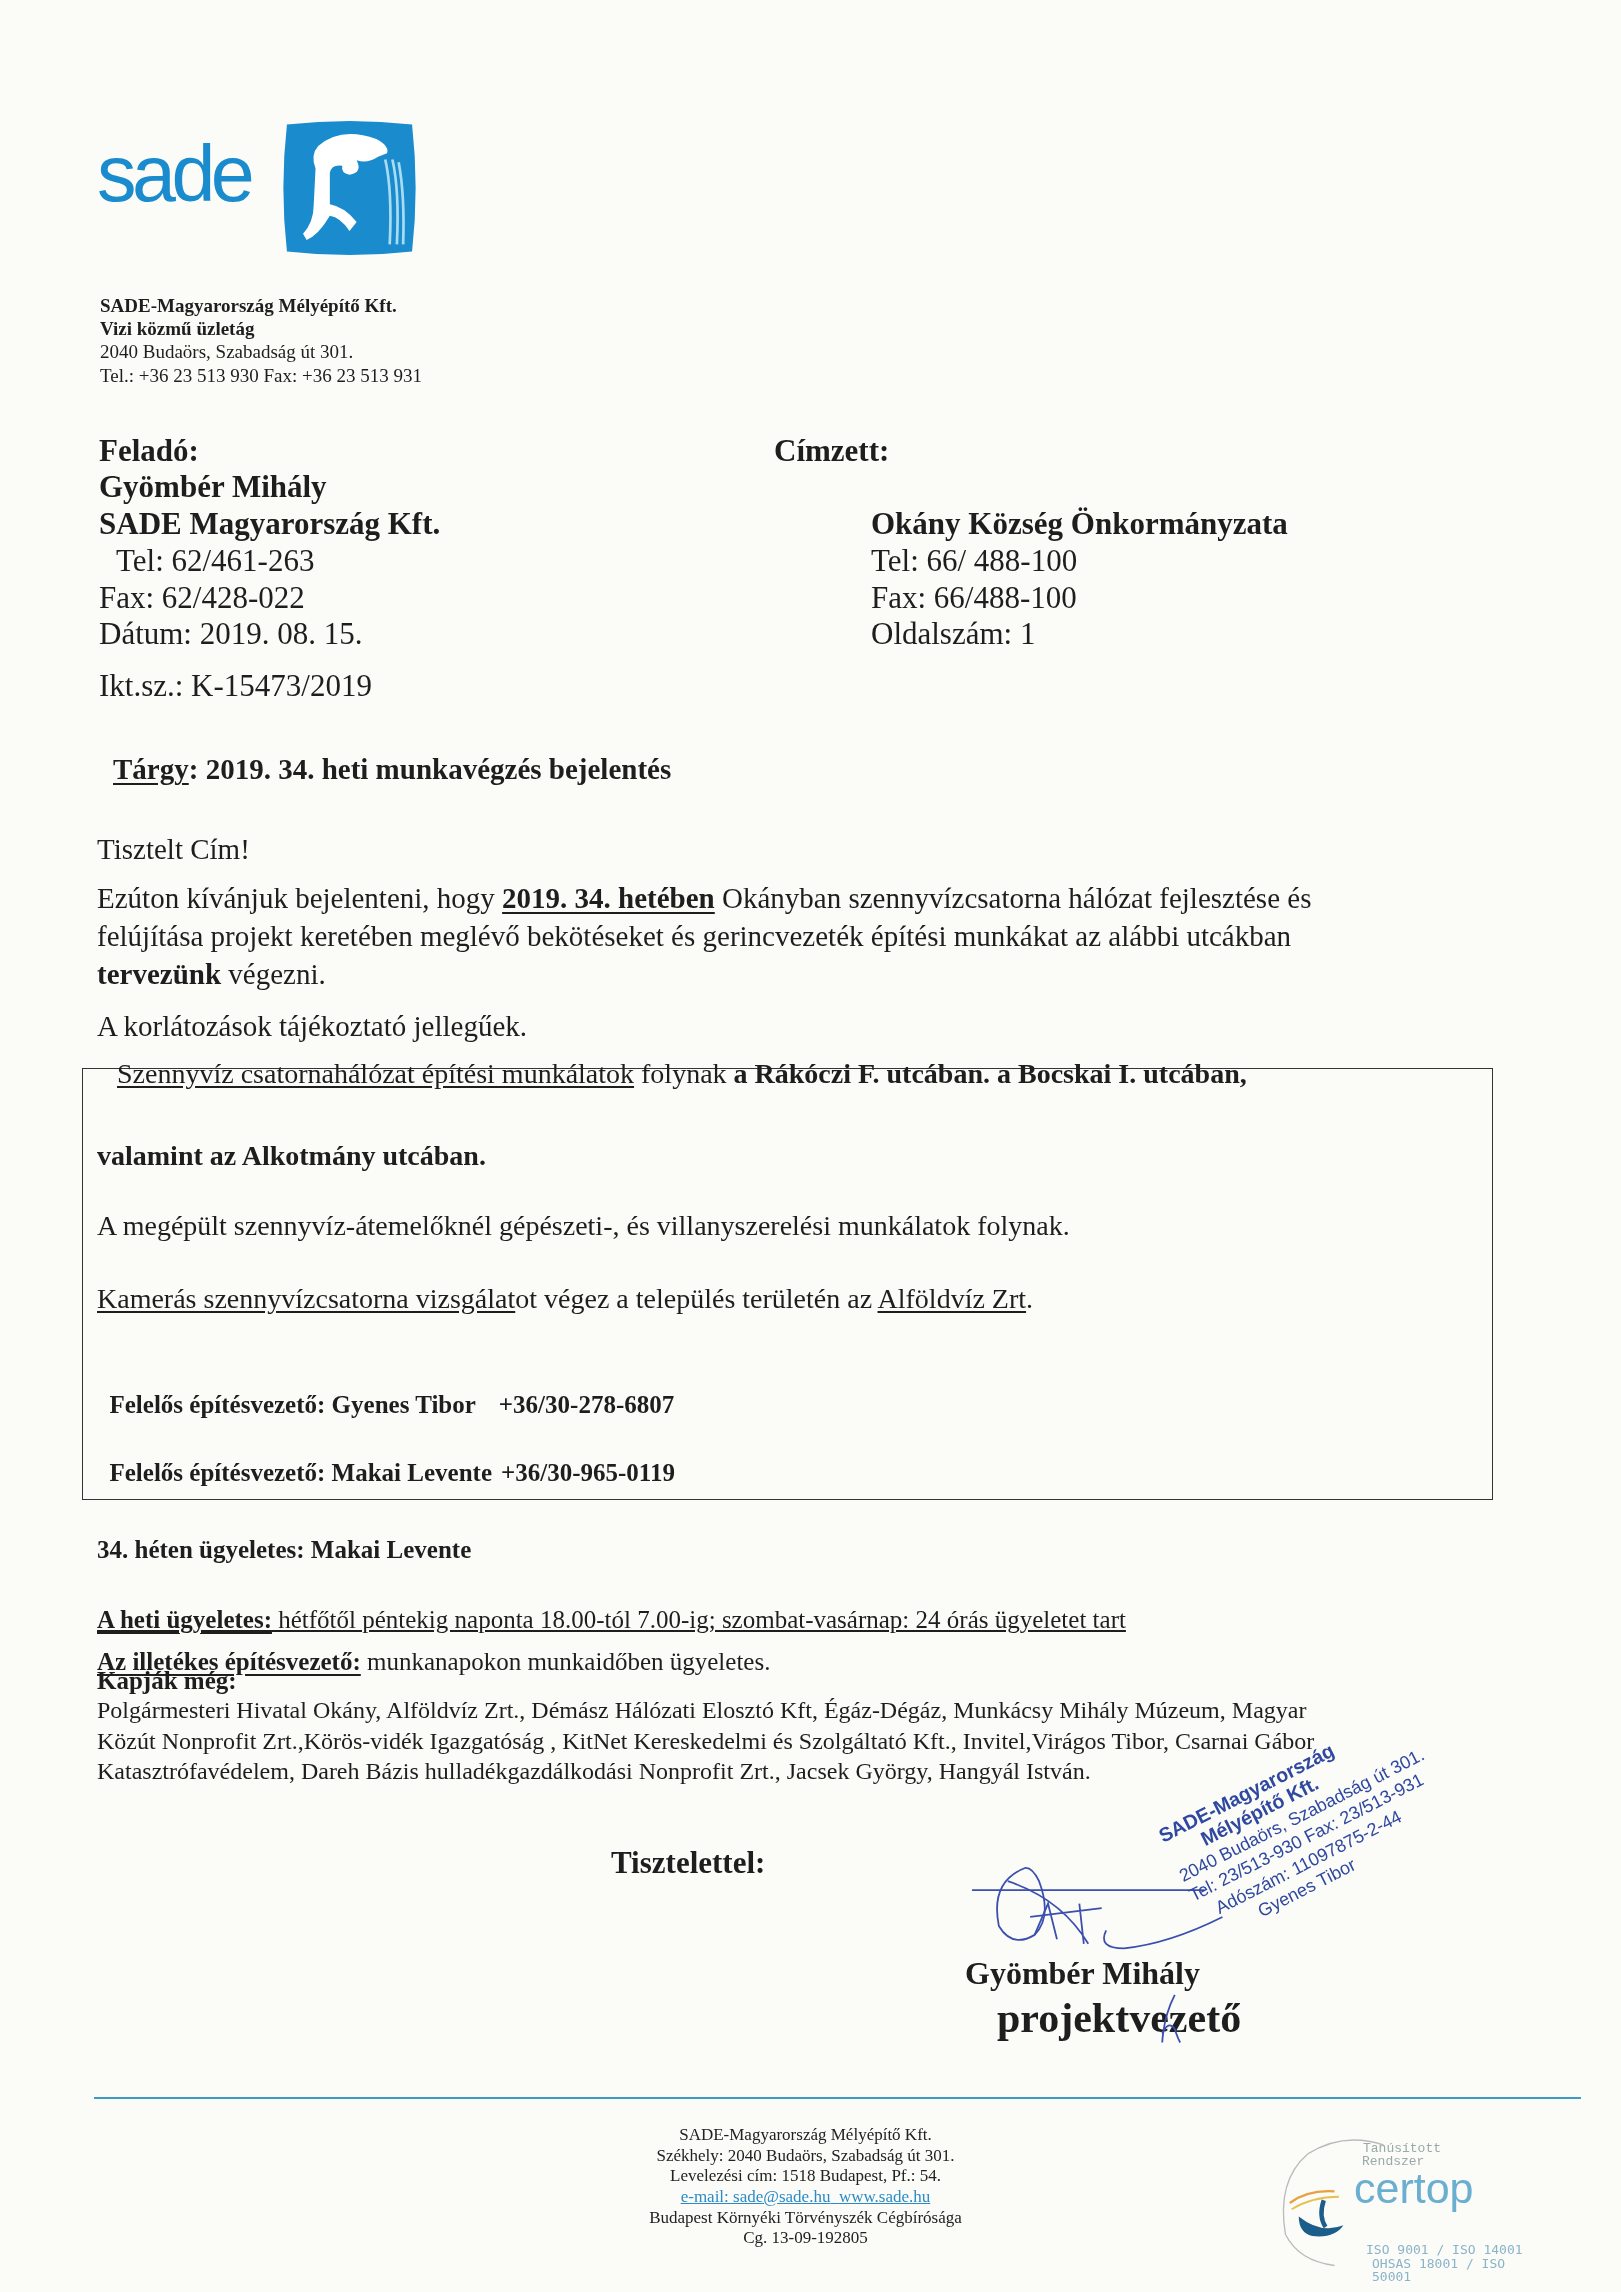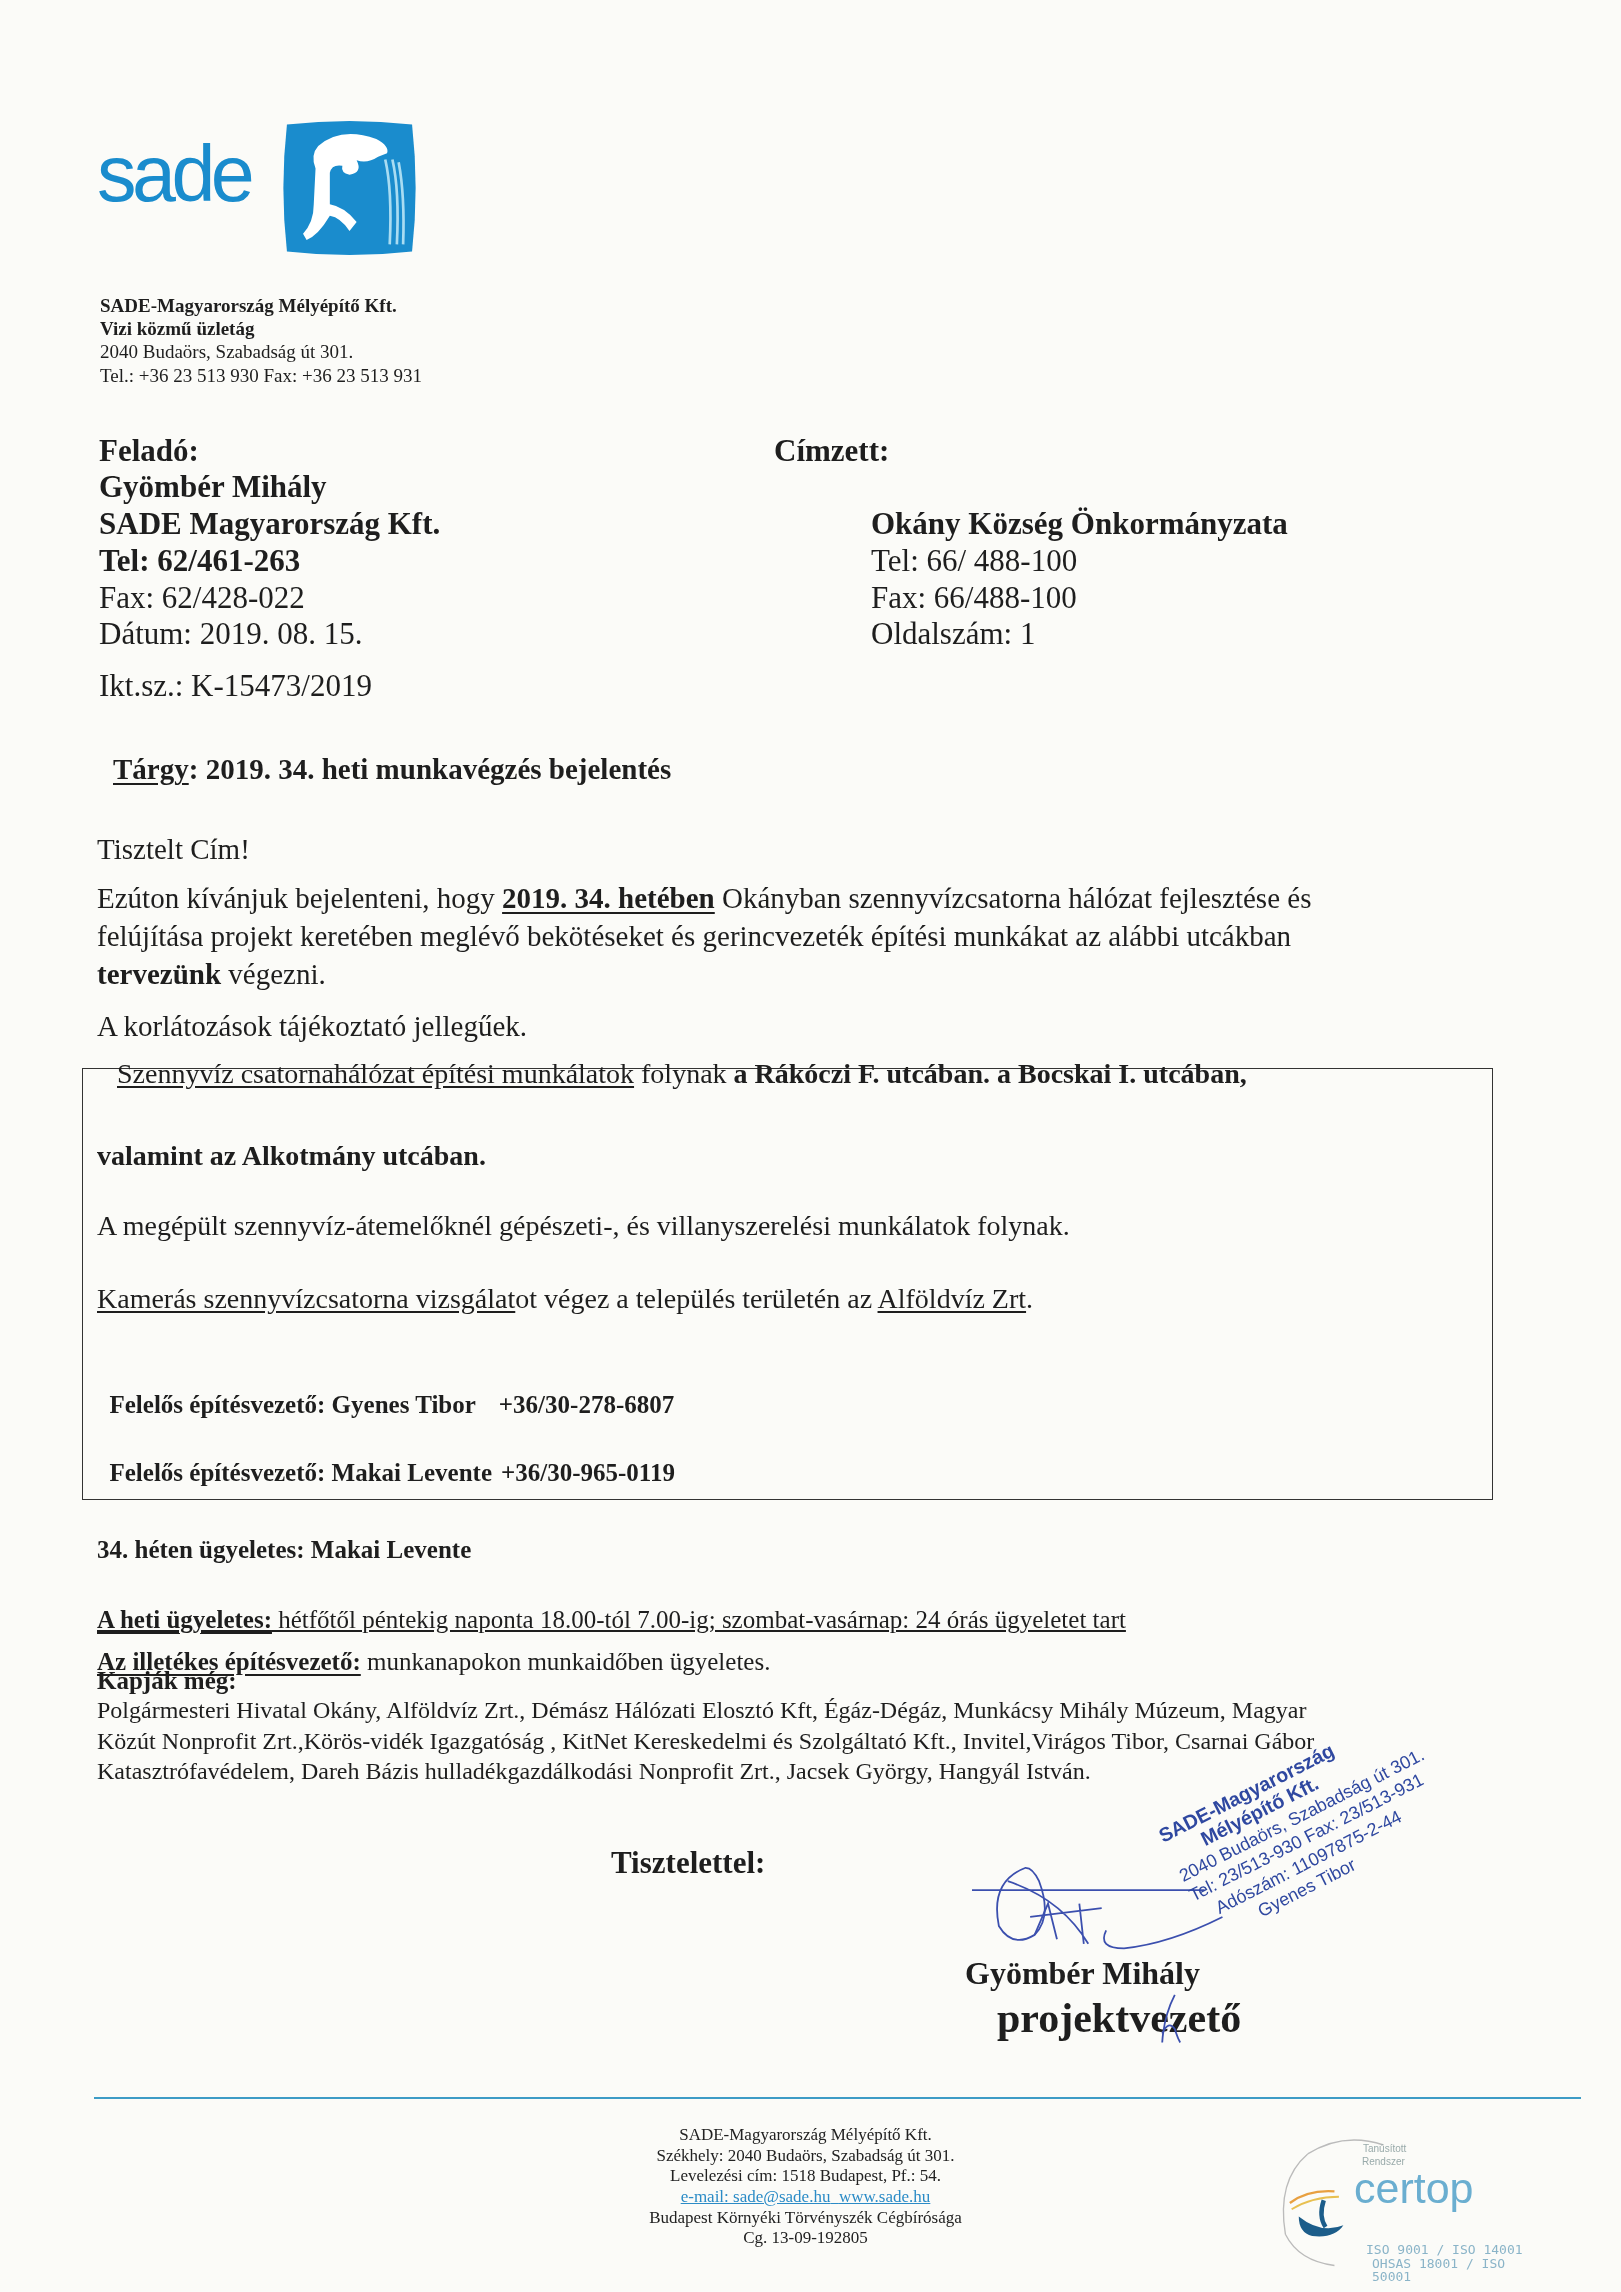--- a/index.html
+++ b/index.html
@@ -55,22 +55,22 @@
 
     #stamp {
       left: 1155px; top: 1827px; transform: rotate(-27deg);
       transform-origin: left top;
       font-family: "Liberation Sans", "DejaVu Sans", sans-serif;
       color: #2f48a0; font-size: 18px; line-height: 22.4px;
       white-space: nowrap;
     }
     #certop { left: 1272px; top: 2127px; width: 269px; height: 152px; }
     .certop-small {
-      font-family: Liberation Sans, sans-serif;
-      color: #9aa; font-size: 10px; line-height: 11.6px;
+      font-family: Liberation Mono, monospace;
+      color: #9aa; font-size: 13px; line-height: 11.6px;
     }
     .certop-word {
       font-family: "Liberation Sans", "DejaVu Sans", sans-serif;
       color: #6aaed0; font-size: 43px; line-height: 43px;
     }
     .certop-iso {
       font-family: "DejaVu Sans Mono", "Liberation Mono", monospace;
       color: #8ab4c8; font-size: 13px; line-height: 13.4px;
     }
   </style>
@@ -87,21 +87,21 @@
 </div>
 
 <div class="abs lh b" style="top:294px;">SADE-Magyarország Mélyépítő Kft.</div>
 <div class="abs lh b" style="top:317px;">Vizi közmű üzletág</div>
 <div class="abs lh" style="top:340px;">2040 Budaörs, Szabadság út 301.</div>
 <div class="abs lh" style="top:364px;">Tel.: +36 23 513 930   Fax: +36 23 513 931</div>
 
 <div class="abs hdr b" style="left:99px; top:432px;">Feladó:</div>
 <div class="abs hdr b" style="left:99px; top:468px;">Gyömbér Mihály</div>
 <div class="abs hdr b" style="left:99px; top:505px;">SADE Magyarország Kft.</div>
-<div class="abs hdr" style="left:99px; top:542px;font-weight:bold;">Tel: 62/461-263</div>
+<div class="abs hdr" style="left:116px; top:542px;">Tel: 62/461-263</div>
 <div class="abs hdr" style="left:99px; top:579px;">Fax: 62/428-022</div>
 <div class="abs hdr" style="left:99px; top:615px;">Dátum: 2019. 08. 15.</div>
 <div class="abs hdr" style="left:99px; top:667px;">Ikt.sz.: K-15473/2019</div>
 
 <div class="abs hdr b" style="left:774px; top:432px;">Címzett:</div>
 <div class="abs hdr b" style="left:871px; top:505px;">Okány Község Önkormányzata</div>
 <div class="abs hdr" style="left:871px; top:542px;">Tel: 66/ 488-100</div>
 <div class="abs hdr" style="left:871px; top:579px;">Fax: 66/488-100</div>
 <div class="abs hdr" style="left:871px; top:615px;">Oldalszám: 1</div>
 

